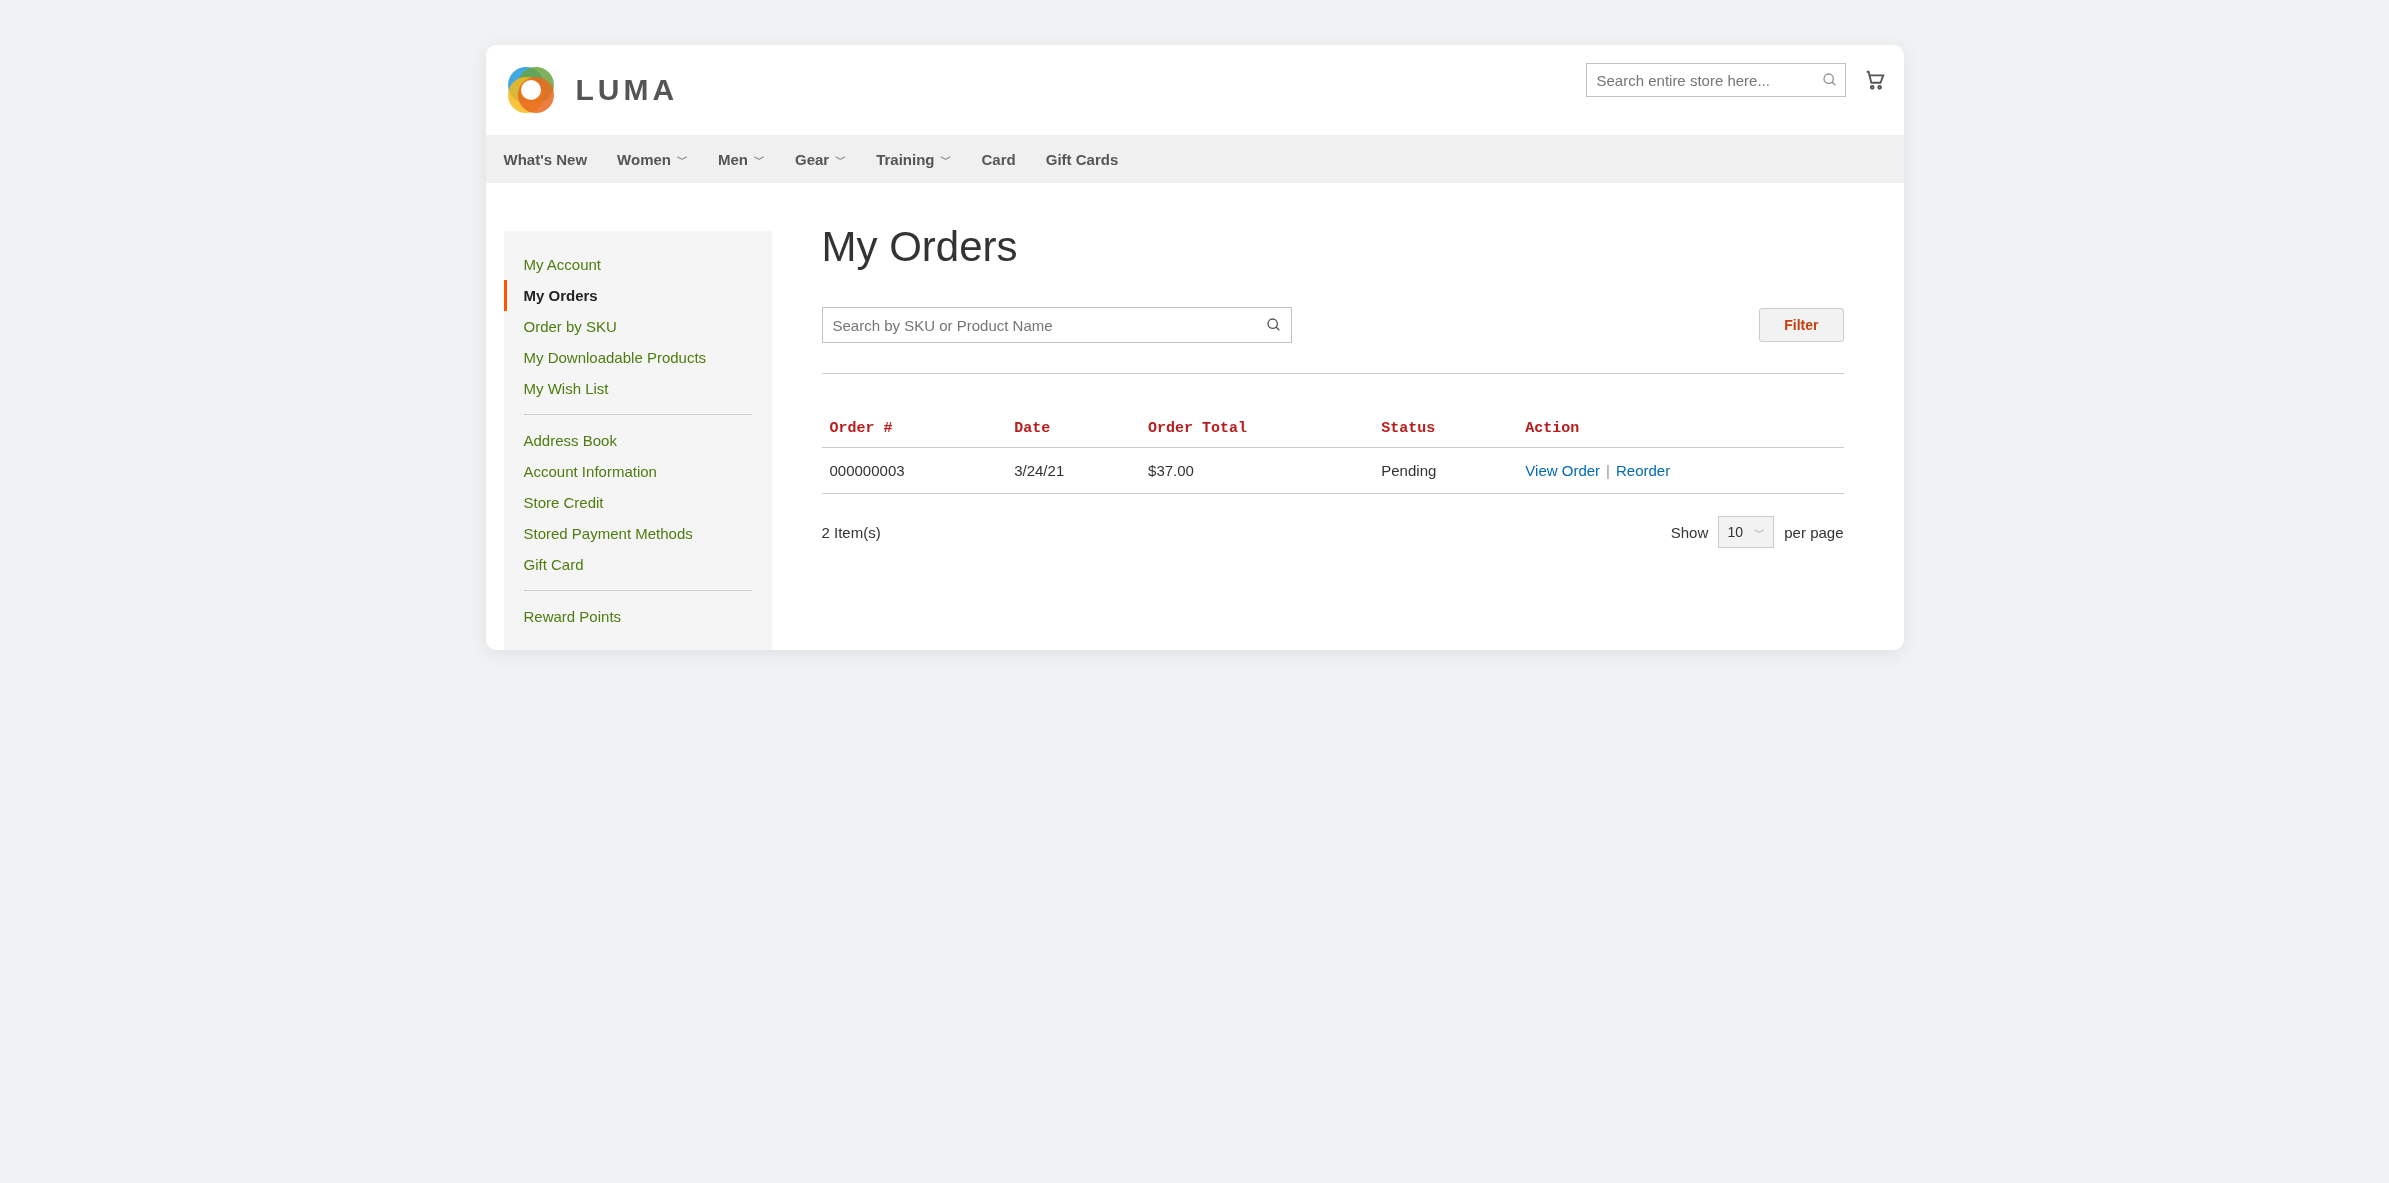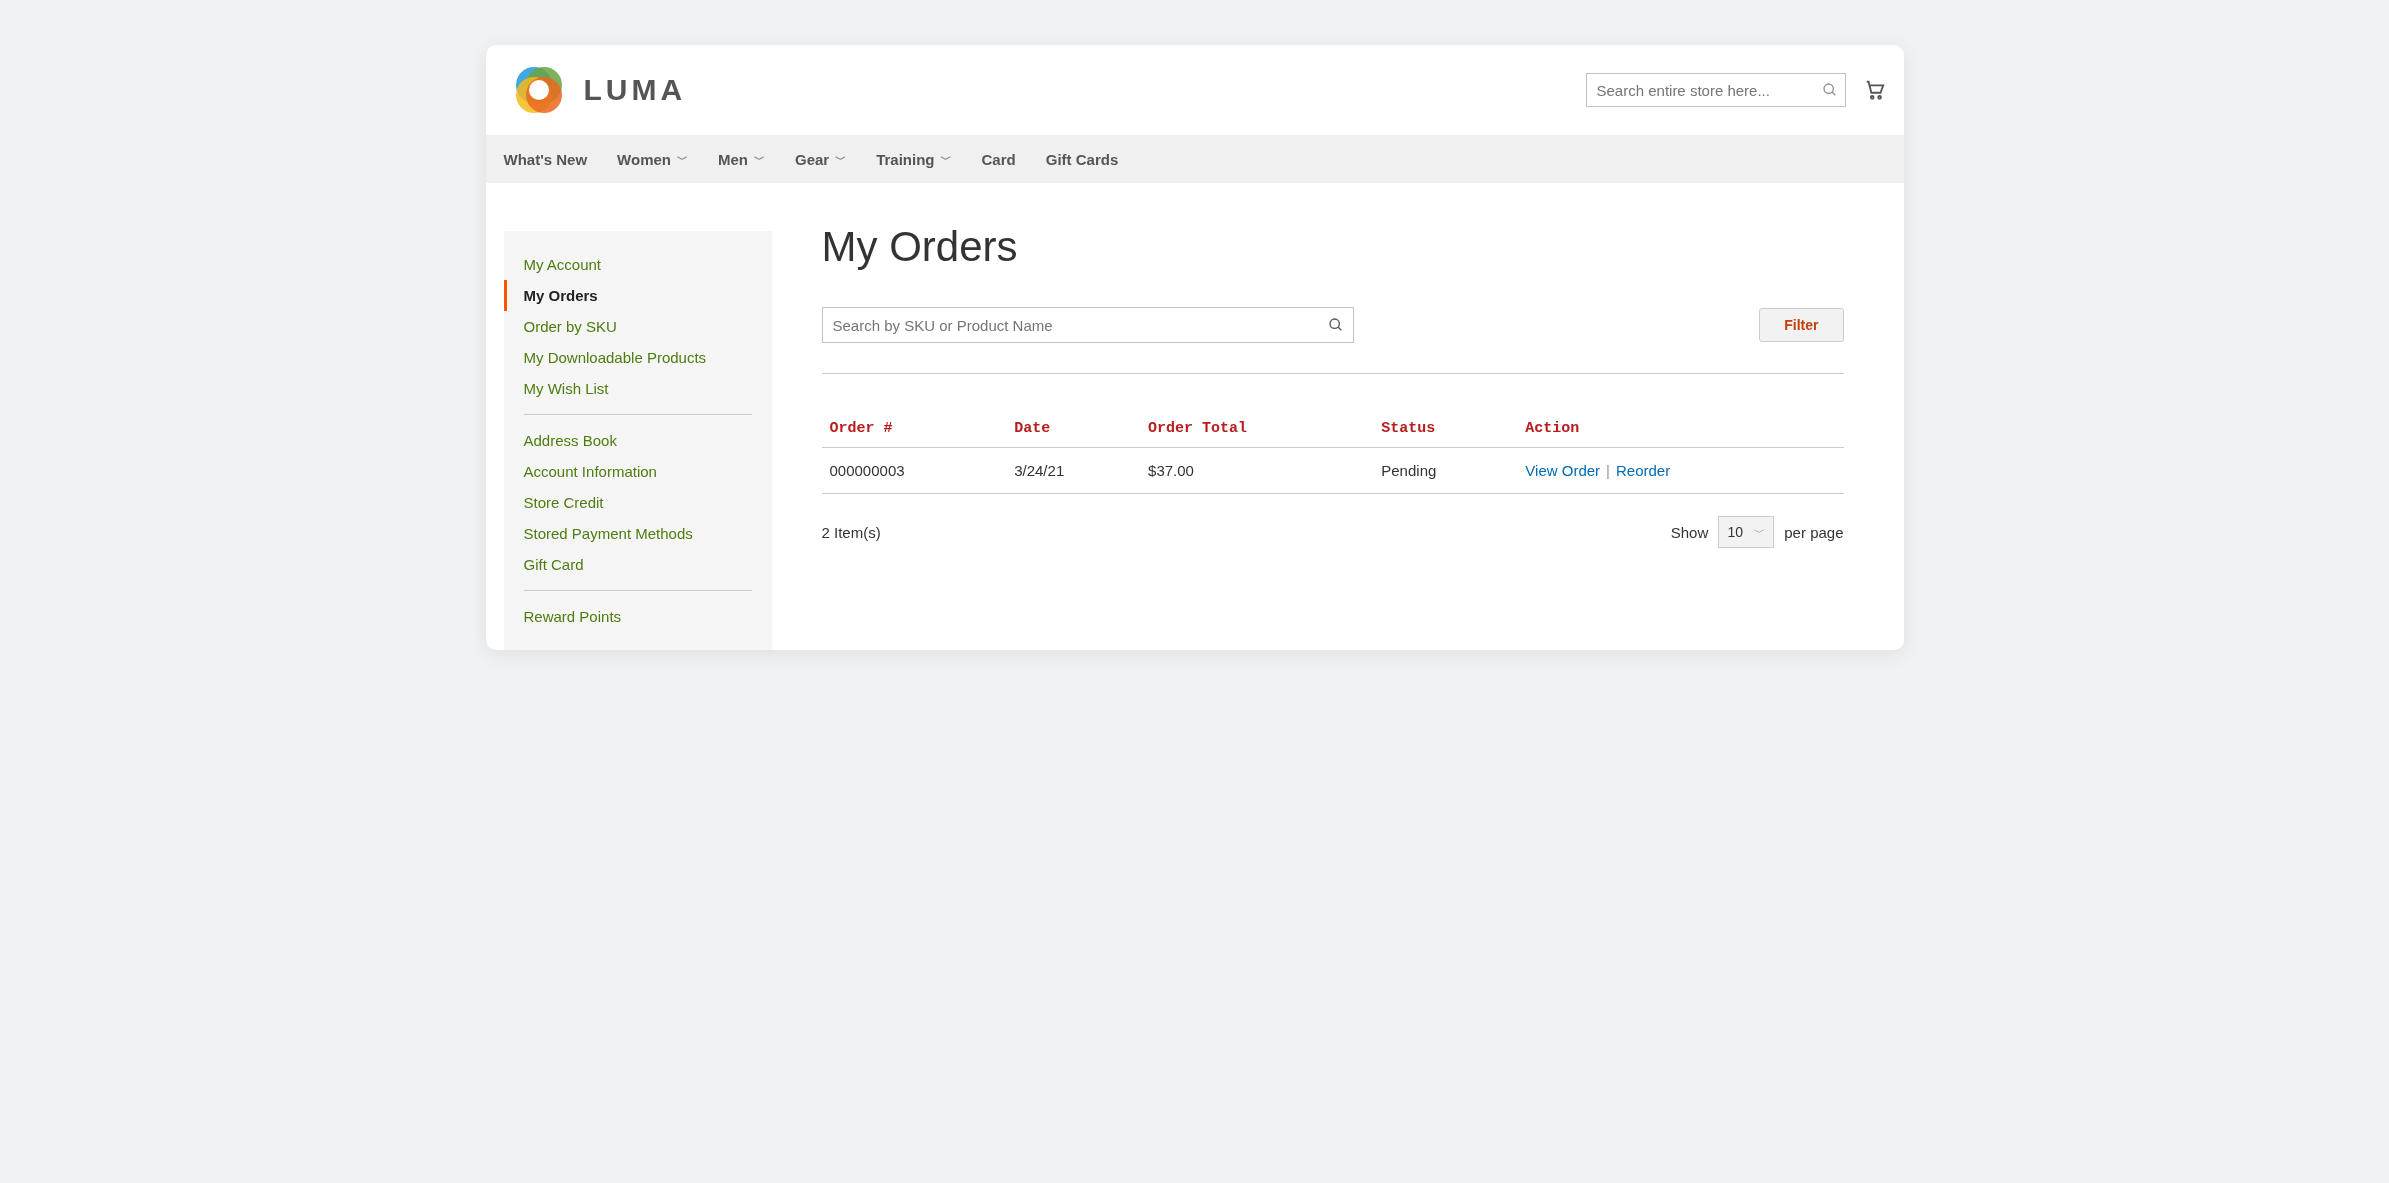--- a/index.html
+++ b/index.html
@@ -14,24 +14,23 @@
     max-width: 100%;
     margin: 0 auto;
     background: #fff;
     border-radius: 10px;
     box-shadow: 0 4px 20px rgba(0,0,0,0.08);
     overflow: hidden;
   }
   
   .header {
     display: flex;
-    align-items: center;
+    align-items: flex-start;
     justify-content: space-between;
     padding: 18px 18px 18px 18px;
-    margin-left: 8px;
   }
   .logo {
     display: flex;
     align-items: center;
     gap: 18px;
   }
   .logo-text {
     font-size: 30px;
     font-weight: 600;
     letter-spacing: 4px;
@@ -121,21 +120,21 @@
   .filter-row {
     display: flex;
     justify-content: space-between;
     align-items: center;
     padding-bottom: 30px;
     border-bottom: 1px solid #ccc;
     margin-bottom: 36px;
   }
   .sku-search-wrap {
     position: relative;
-    width: 532px;
+    width: 470px;
   }
   .sku-search {
     width: 100%;
     height: 36px;
     border: 1px solid #c2c2c2;
     padding: 0 36px 0 10px;
     font-size: 15px;
   }
   .sku-search-wrap .search-icon {
     position: absolute;

